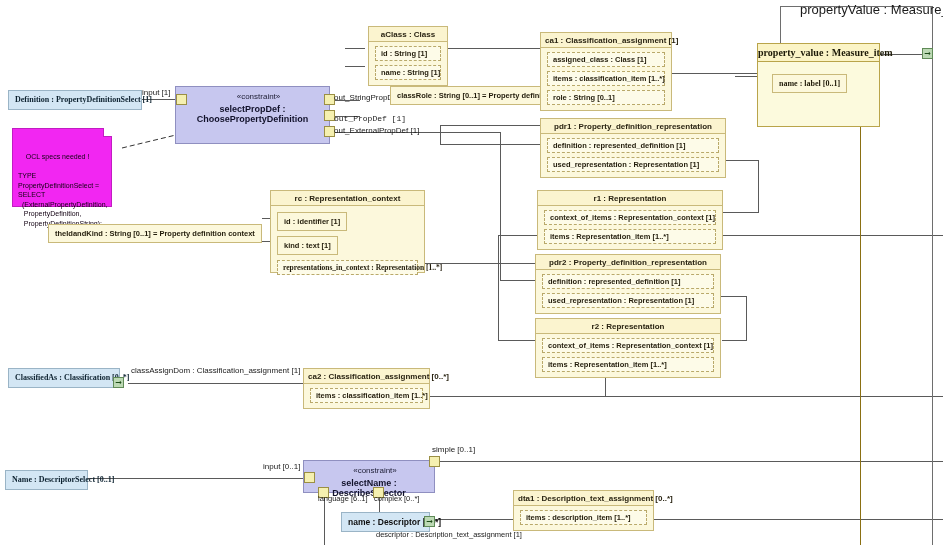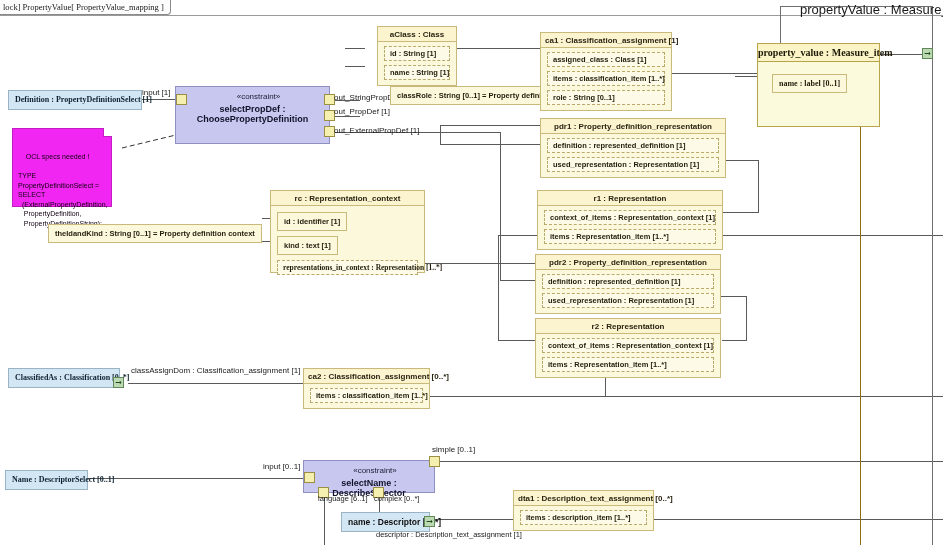--- a/index.html
+++ b/index.html
@@ -175,23 +175,20 @@
     border: 1px solid #5f8a57;
     display: flex; align-items: center; justify-content: center;
     font-size: 8px; color: #1c4a18; line-height: 1;
   }
 </style>
 </head>
 <body>
 
 <div id="canvas">
 
-  <div class="tabstrip">
-    <div class="tab">lock] PropertyValue[ PropertyValue_mapping ]</div>
-  </div>
 
   <div class="ln lnh" style="left:130px; top:99px; width:45px;"></div>
 
   <div class="ln lnh" style="left:330px; top:100px; width:30px;"></div>
   <div class="ln lnh" style="left:330px; top:116px; width:30px;"></div>
   <div class="ln lnh" style="left:330px; top:132px; width:170px;"></div>
   <div class="ln lnv" style="left:500px; top:132px; height:148px;"></div>
   <div class="ln lnh" style="left:500px; top:280px; width:40px;"></div>
 
   <div class="ln lnh" style="left:345px; top:48px; width:20px;"></div>
@@ -278,24 +275,24 @@
     <div class="cname">selectPropDef : ChoosePropertyDefinition</div>
   </div>
 
   <div class="port" style="left:176px; top:94px;"></div>
   <div class="port" style="left:324px; top:94px;"></div>
   <div class="port" style="left:324px; top:110px;"></div>
   <div class="port" style="left:324px; top:126px;"></div>
 
   <div class="lbl" style="left:142px; top:88px;">input [1]</div>
   <div class="lbl" style="left:334px; top:93px;">out_StringPropDef [1]</div>
-  <div class="lbl" style="left:334px; top:107px;">out_PropDef [1]</div>
+  <div class="lbl" style="left:334px; top:114px;font-family:Liberation Mono, monospace;">out_PropDef [1]</div>
   <div class="lbl" style="left:334px; top:126px;">out_ExternalPropDef [1]</div>
 
-  <div class="box uml" style="left:377px; top:26px; width:80px;">
+  <div class="box uml" style="left:368px; top:26px; width:80px;">
     <div class="hdr">aClass : Class</div>
     <div class="body">
       <span class="slot">id : String [1]</span>
       <span class="slot">name : String [1]</span>
     </div>
   </div>
 
   <div class="box valbox" style="left:390px; top:86px;">classRole : String [0..1] = Property definition</div>
 
   <div class="box uml" style="left:540px; top:32px; width:132px;">

